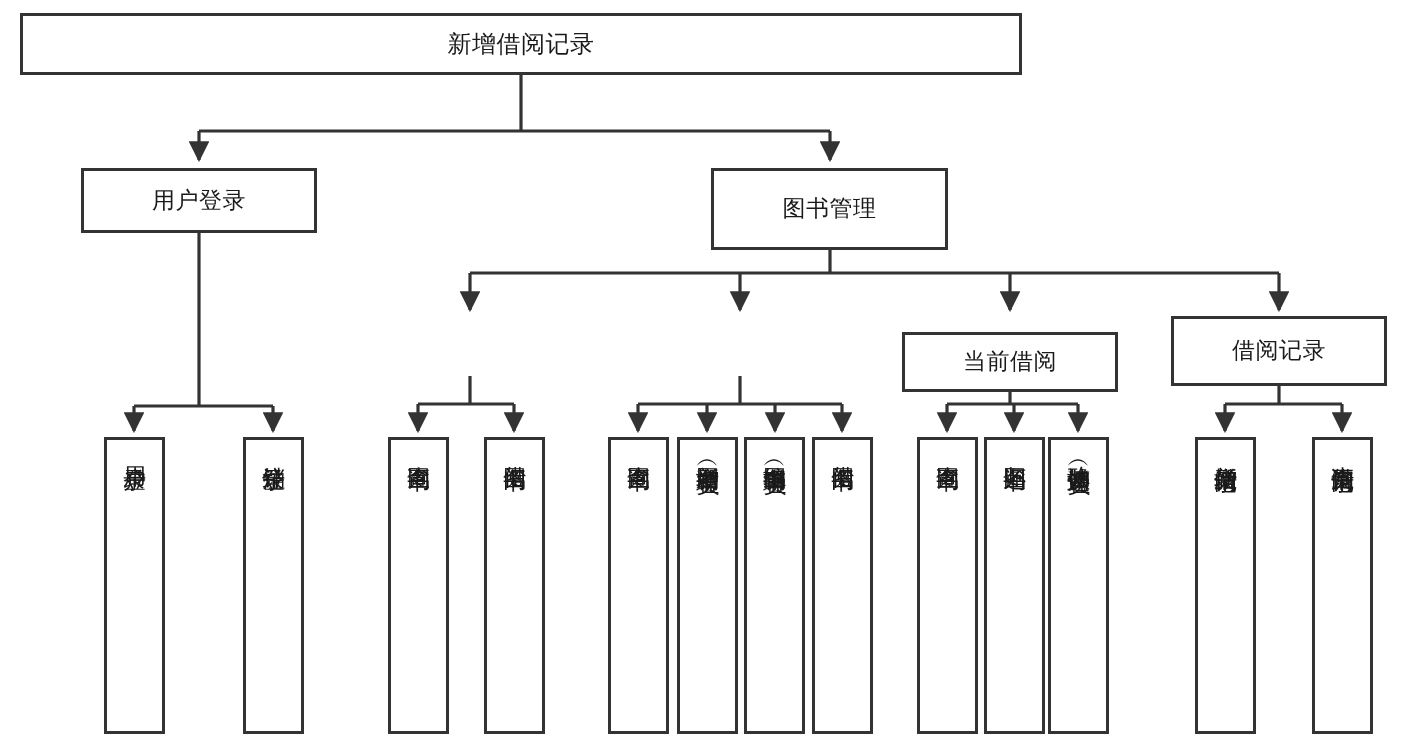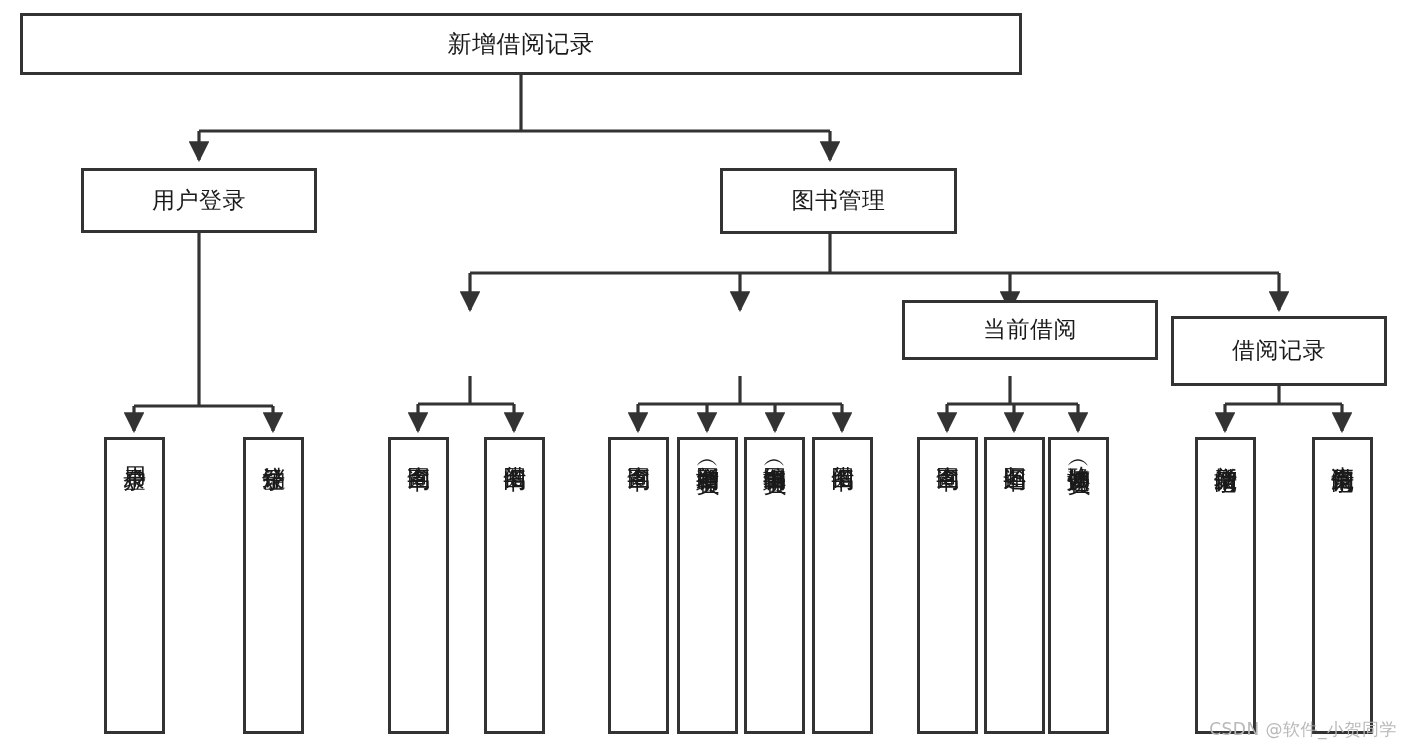--- a/index.html
+++ b/index.html
@@ -126,25 +126,25 @@
     </g>
   </svg>
 
   <div class="node root h-node" style="left:20px; top:13px; width:1002px; height:62px;">
     <span class="node-label">新增借阅记录</span>
   </div>
 
   <div class="node h-node" style="left:81px; top:168px; width:236px; height:65px;">
     <span class="node-label">用户登录</span>
   </div>
-  <div class="node h-node" style="left:711px; top:168px; width:237px; height:66px;margin-left:9px;">
+  <div class="node h-node" style="left:711px; top:168px; width:237px; height:82px;">
     <span class="node-label">图书管理</span>
   </div>
 
-  <div class="node h-node" style="left:902px; top:300px; width:256px; height:60px;">
+  <div class="node h-node" style="left:902px; top:332px; width:216px; height:60px;">
     <span class="node-label">当前借阅</span>
   </div>
   <div class="node h-node" style="left:1171px; top:316px; width:216px; height:70px;">
     <span class="node-label">借阅记录</span>
   </div>
 
   <div class="node v-node" style="left:104px; top:437px; width:61px; height:297px;">
     <span class="node-label">用户登录</span>
   </div>
   <div class="node v-node" style="left:243px; top:437px; width:61px; height:297px;">
@@ -181,15 +181,14 @@
     <span class="node-label">确认归还（管理员）</span>
   </div>
 
   <div class="node v-node" style="left:1195px; top:437px; width:61px; height:297px;">
     <span class="node-label">新增借阅记录</span>
   </div>
   <div class="node v-node" style="left:1312px; top:437px; width:61px; height:297px;">
     <span class="node-label">查询借阅记录</span>
   </div>
 
-  <div id="watermark">CSDN @软件_小贺同学</div>
 
 </div>
 
 </body></html>

